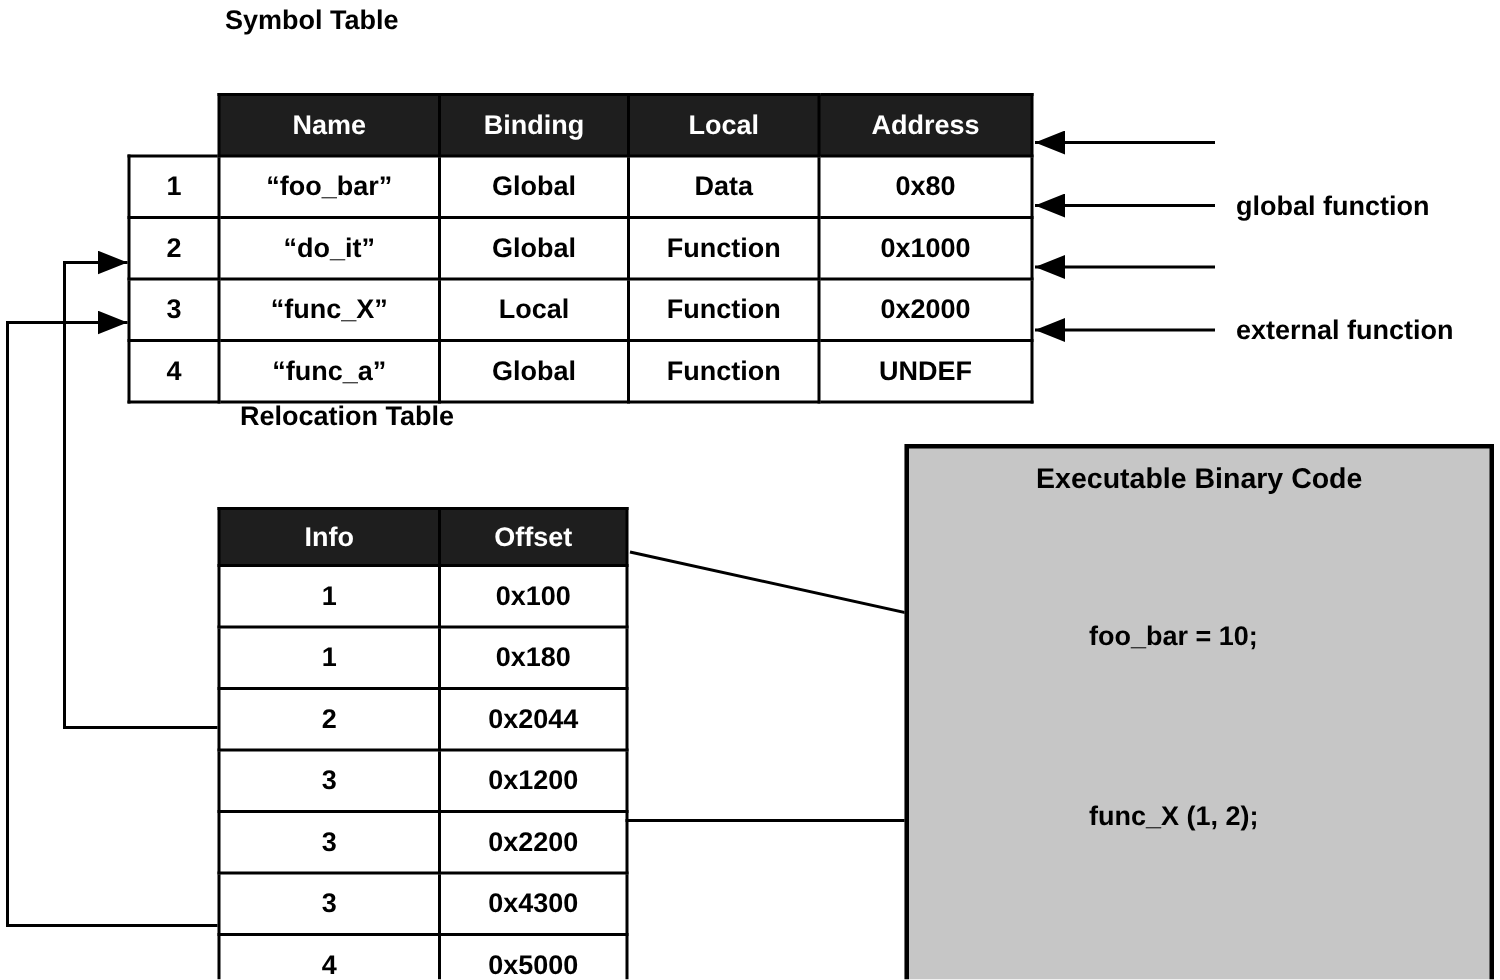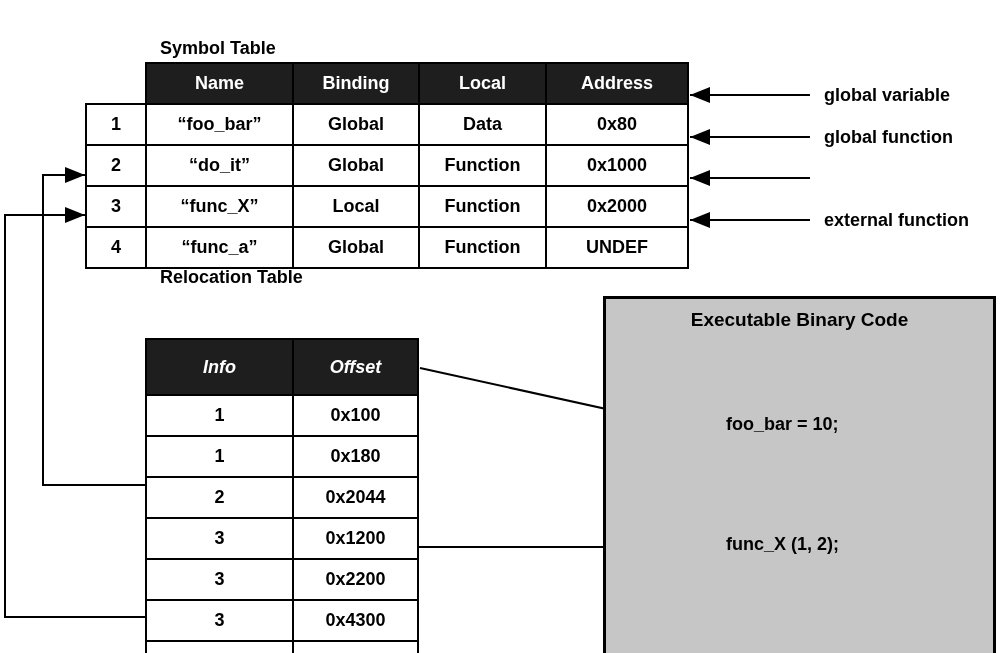--- a/index.html
+++ b/index.html
@@ -40,21 +40,21 @@
     font-size:18px;font-weight:bold;
     padding:0;white-space:nowrap;
   }
   .tbl th{
     background:var(--table-header-bg);
     color:var(--table-header-text);
   }
   .tbl td.ghost{border:none;background:transparent;}
   .sym tr{height:41px;}
   .rel tr{height:41px;}
-  .rel tr.hdr{height:56px;font-style:italic;}
+  .rel tr.hdr{height:38px;}
 
   .annot-label{
     position:absolute;left:824px;
     font-size:18px;font-weight:bold;line-height:22px;white-space:nowrap;
   }
   .exec-box{
     position:absolute;left:603px;top:296px;width:393px;height:457px;
     background:var(--box-bg);
     border:3px solid #000;
   }
@@ -87,21 +87,21 @@
     <path class="connector" d="M810,178 L690,178" marker-end="url(#arr)"></path>
     <path class="connector" d="M810,220 L690,220" marker-end="url(#arr)"></path>
 
     <path class="connector" d="M145,485 L43,485 L43,175 L85,175" marker-end="url(#arr)"></path>
     <path class="connector" d="M145,617 L5,617 L5,215 L85,215" marker-end="url(#arr)"></path>
 
     <path class="connector" d="M420,368 L688,427" marker-end="url(#arr)"></path>
     <path class="connector" d="M417,547 L688,547" marker-end="url(#arr)"></path>
   </svg>
 
-  <div class="section-title" style="left:160px;top:3px;margin-top:35px;">Symbol Table</div>
+  <div class="section-title" style="left:150px;top:3px;">Symbol Table</div>
 
   <table class="tbl sym" style="left:85px;top:32px;">
     <colgroup>
       <col style="width:60px">
         <col style="width:147px">
         <col style="width:126px">
         <col style="width:127px">
         <col style="width:142px">
     </colgroup>
     <tbody>
@@ -136,21 +136,20 @@
     <tr>
       <td>4</td>
       <td>“func_a”</td>
       <td>Global</td>
       <td>Function</td>
       <td>UNDEF</td>
     </tr>
   </tbody>
     </table>
 
-  <div class="annot-label" style="top:84px;">global variable</div>
   <div class="annot-label" style="top:126px;">global function</div>
   <div class="annot-label" style="top:209px;">external function</div>
 
   <div class="section-title" style="left:160px;top:267px;">Relocation Table</div>
 
   <table class="tbl rel" style="left:145px;top:308px;">
     <colgroup>
       <col style="width:147px">
         <col style="width:125px">
     </colgroup>

